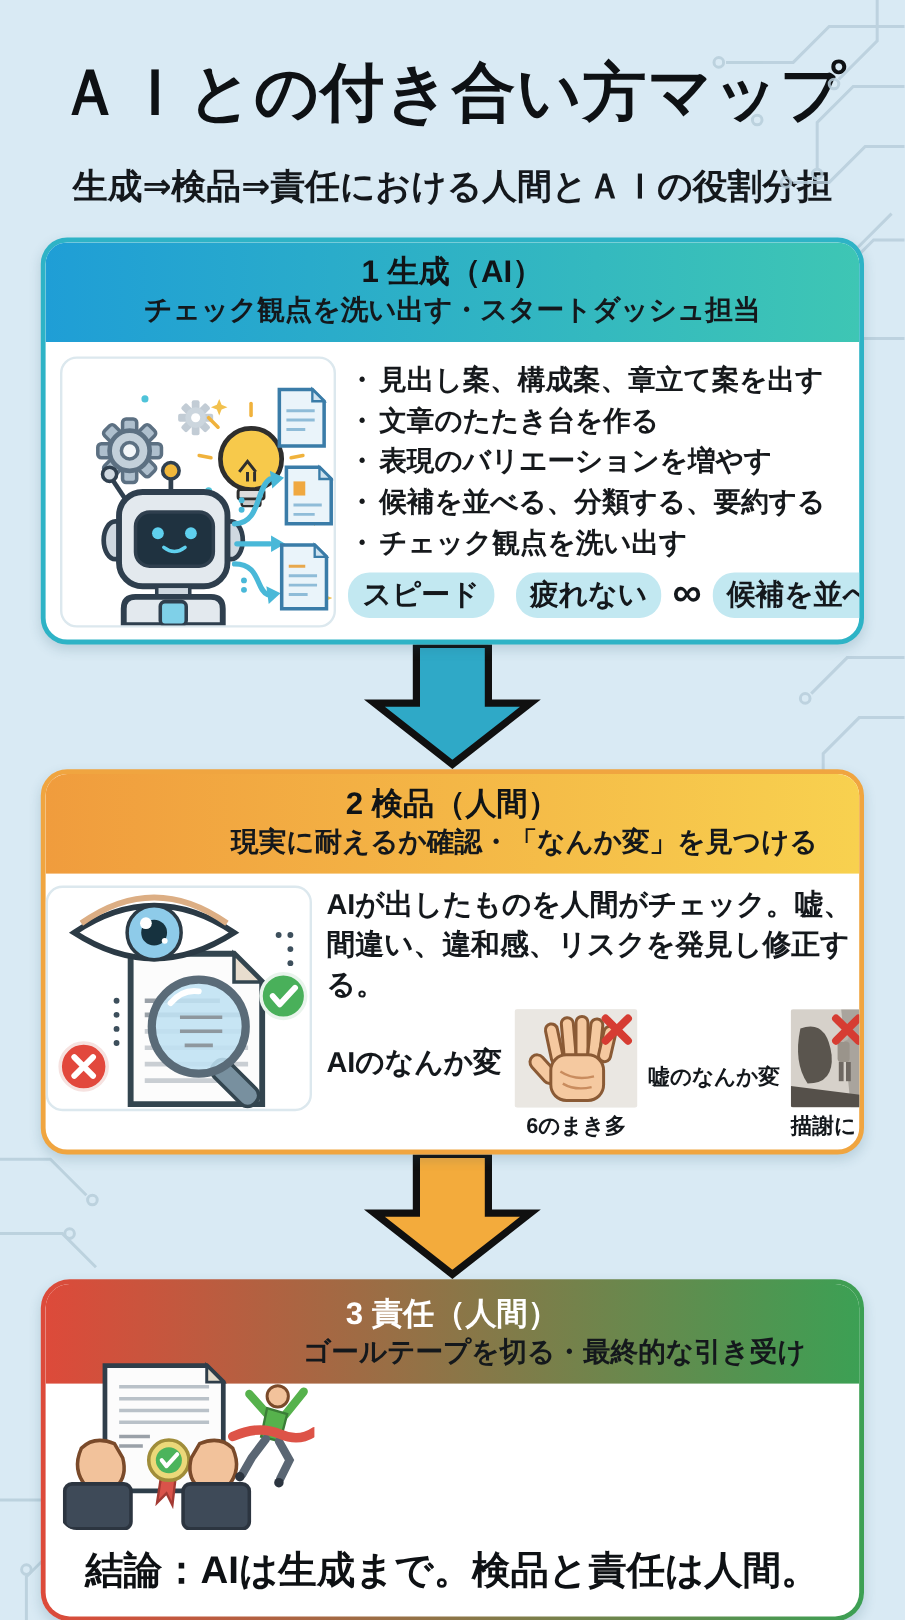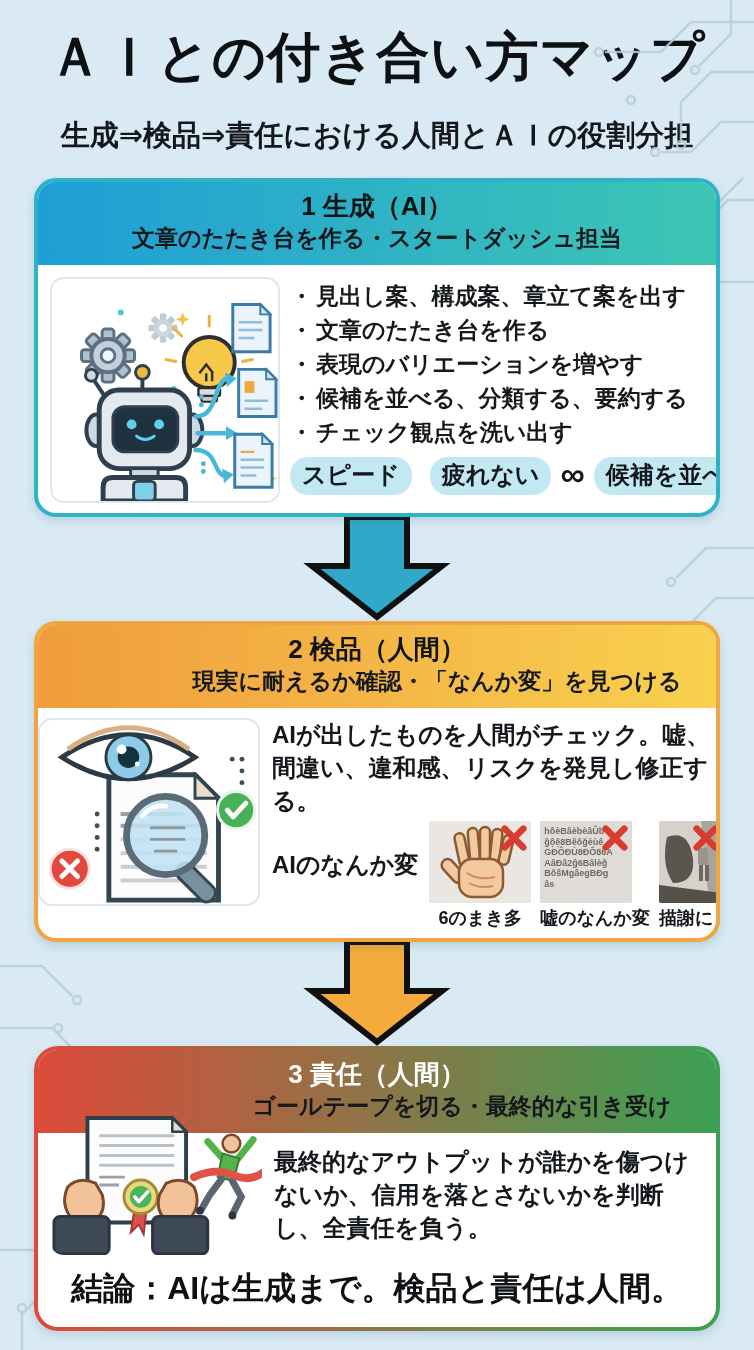--- a/index.html
+++ b/index.html
@@ -11,21 +11,21 @@
     color:#14181c;
   }
   .circuit { position:absolute; pointer-events:none; opacity:.85; }
   .c-tr { top:0; right:0; }
   .c-rm { top:536px; right:0; }
   .c-lm { top:948px; left:0; }
   .c-bl { bottom:0; left:0; }
 
   .poster { position:relative; width:754px; height:1350px; }
 
-  .page-title { text-align:center; padding-top:22px; font-size:53px; font-weight:900; letter-spacing:1px; color:#0e1114; }
+  .page-title { text-align:center; padding-top:42px; font-size:53px; font-weight:900; letter-spacing:1px; color:#0e1114; }
   .page-subtitle { text-align:center; margin-top:22px; font-size:29px; font-weight:900; color:#14181c; }
 
   .content { margin:22px 34px 0; position:relative; }
 
   .card { background:#fff; border-radius:22px; overflow:hidden; box-shadow:0 4px 10px rgba(40,90,110,.18); position:relative; }
   .card1 { border:4px solid #2eb3c6; }
   .card2 { border:4px solid #f0a540; }
   .card3wrap { background:linear-gradient(90deg,#dd4a3a,#3ca054); padding:4px; border-radius:24px; box-shadow:0 4px 10px rgba(40,90,110,.18); }
   .card3 { background:#fff; border-radius:20px; overflow:hidden; position:relative; }
 
@@ -122,21 +122,21 @@
   </svg>
 
   <div class="page-title">ＡＩとの付き合い方マップ</div>
   <div class="page-subtitle">生成⇒検品⇒責任における人間とＡＩの役割分担</div>
 
   <div class="content">
 
     <div class="card card1">
       <div class="hdr hdr1">
         <div class="hdr-title">1 生成（AI）</div>
-        <div class="hdr-sub">文章のたたき台を作る・スタートダッシュ担当</div>
+        <div class="hdr-sub">チェック観点を洗い出す・スタートダッシュ担当</div>
       </div>
       <div class="body1">
         <svg class="illu illu1" viewBox="0 0 230 226">
 
           <g transform="translate(57,78)">
             <g fill="#aebfcd" stroke="#5c7082" stroke-width="3">
               <rect x="-6" y="-27" width="12" height="54" rx="3"></rect>
               <rect x="-27" y="-6" width="54" height="12" rx="3"></rect>
               <g transform="rotate(45)">
                   <rect x="-6" y="-27" width="12" height="54" rx="3"></rect>
@@ -378,31 +378,20 @@
                   </g>
                   <path d="M38 52 q12 8 28 4 M40 62 q10 6 24 3" fill="none" stroke="#c98c5e" stroke-width="2"></path>
                 </svg>
                 <svg class="xmark" viewBox="0 0 30 30">
                     <path d="M5 5 L25 25 M25 5 L5 25" stroke="#d63c32" stroke-width="7" stroke-linecap="round"></path>
                   </svg>
               </div>
               <div class="thumb-cap">6のまき多</div>
             </div>
             <div class="thumb t2">
-              <div class="thumb-img">
-                <div class="garbled">hôèBâèbèâÛb
-ĝộệ8Bêôğèùê
-GĐÔĐÙ8ÐÔ86A
-AâĐâ2ĝ6Bâlèĝ
-BôŝMgâegBÐg
-âs</div>
-                <svg class="xmark" viewBox="0 0 30 30">
-                    <path d="M5 5 L25 25 M25 5 L5 25" stroke="#d63c32" stroke-width="7" stroke-linecap="round"></path>
-                  </svg>
-              </div>
               <div class="thumb-cap">嘘のなんか変</div>
             </div>
             <div class="thumb t3">
               <div class="thumb-img">
                 <svg width="64" height="82" viewBox="0 0 64 82">
                   <rect width="64" height="82" fill="#d6d1ca"></rect>
                   <polygon points="42,0 64,0 64,82 50,82" fill="#a9a49d"></polygon>
                   <polygon points="0,64 64,72 64,82 0,82" fill="#55504a"></polygon>
                   <path d="M8 16 Q30 8 34 38 Q36 62 14 62 Q2 44 8 16 Z" fill="#5a554e"></path>
                   <circle cx="44" cy="22" r="4.5" fill="#b9b2a9"></circle>
@@ -475,22 +464,19 @@
                 <path d="M12 46 L0 62 L-8 76" fill="none"></path>
                 <path d="M23 48 L32 64 L24 80" fill="none"></path>
               </g>
               <circle cx="-10" cy="78" r="4" fill="#2c3540"></circle>
                 <circle cx="23" cy="83" r="4" fill="#2c3540"></circle>
             </g>
             <g>
               <path d="M146 62 q22 -10 40 -2 q16 7 29 -2" fill="none" stroke="#dd5347" stroke-width="8" stroke-linecap="round"></path>
             </g>
           </svg>
-          <div class="col">
-            <p class="p-body p3">最終的なアウトプットが誰かを傷つけないか、信用を落とさないかを判断し、全責任を負う。</p>
-          </div>
         </div>
         <div class="conclusion">結論：AIは生成まで。検品と責任は人間。</div>
       </div>
     </div>
 
   </div>
 </div>
 
 </body></html>

